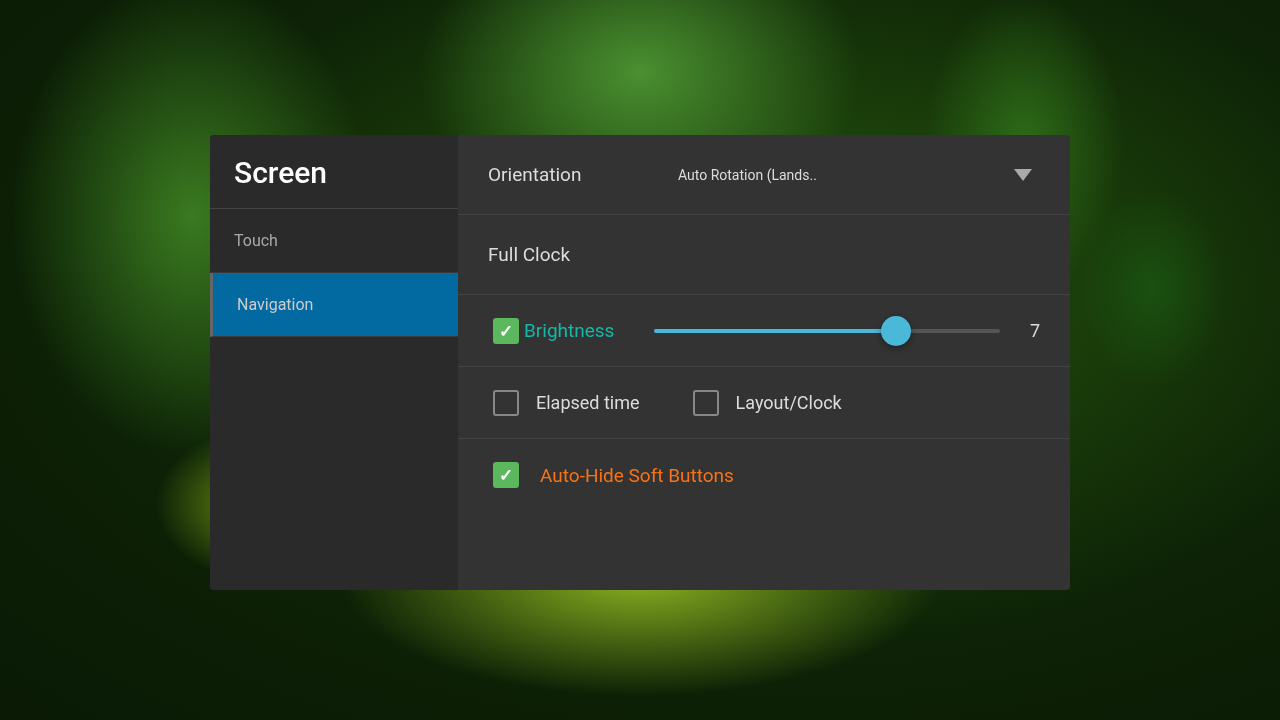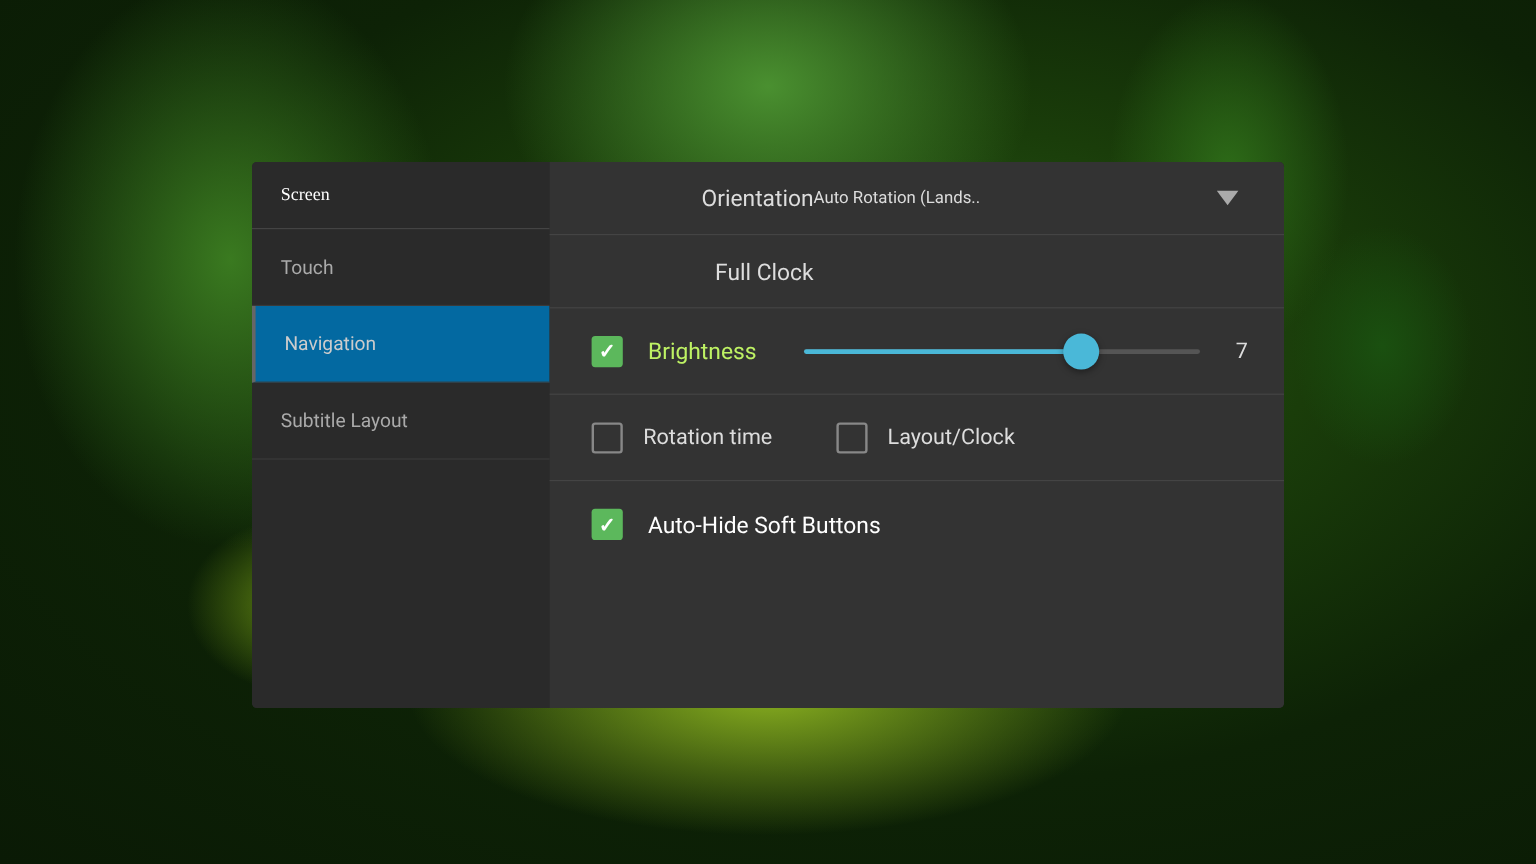--- a/index.html
+++ b/index.html
@@ -53,24 +53,23 @@
       width: 248px;
       background: #2a2a2a;
       flex-shrink: 0;
       display: flex;
       flex-direction: column;
     }
 
     .sidebar-header {
       padding: 20px 24px 18px;
       color: #ffffff;
-      font-size: 15px;
+      font-size: 30px;
       font-weight: 500;
       border-bottom: 1px solid #444;
-      font-family: Liberation Serif, serif;
     }
 
     .sidebar-item {
       padding: 22px 24px;
       color: #aaaaaa;
       font-size: 16px;
       cursor: pointer;
       border-bottom: 1px solid #3a3a3a;
       transition: background 0.15s;
     }
@@ -88,23 +87,22 @@
       padding: 0;
       display: flex;
       flex-direction: column;
     }
 
     
     .setting-row {
       display: flex;
       align-items: center;
       padding: 0 30px;
-      height: 61px;
+      height: 80px;
       border-bottom: 1px solid #444;
-      text-align: right;
     }
 
     .setting-label {
       color: #dddddd;
       font-size: 19px;
       width: 190px;
       flex-shrink: 0;
     }
 
     .setting-value {
@@ -164,23 +162,23 @@
     .checkbox-unchecked {
       width: 26px;
       height: 26px;
       background: transparent;
       border: 2px solid #888;
       border-radius: 3px;
       cursor: pointer;
     }
 
     .brightness-label {
-      color: #bef264;
+      color: #14b8a6;
       font-size: 19px;
-      margin-left: 16px;
+      margin-left: 0;
       width: 130px;
       flex-shrink: 0;
     }
 
     .slider-container {
       flex: 1;
       display: flex;
       align-items: center;
       gap: 16px;
     }
@@ -243,43 +241,40 @@
 
     
     .autohide-row {
       display: flex;
       align-items: center;
       padding: 0 30px;
       height: 72px;
     }
 
     .autohide-label {
-      color: #ffffff;
+      color: #f97316;
       font-size: 19px;
       margin-left: 16px;
     }
   </style>
 </head>
 <body>
 
 <div class="background"></div>
 <div class="bg-trees"></div>
 
 <div class="dialog-container">
 
   <div class="sidebar">
     <div class="sidebar-header">Screen</div>
     <div class="sidebar-item">
       <span>Touch</span>
     </div>
     <div class="sidebar-item active">
       <span>Navigation</span>
-    </div>
-    <div class="sidebar-item">
-      <span>Subtitle Layout</span>
     </div>
   </div>
 
   <div class="content">
 
     <div class="setting-row">
       <span class="setting-label">Orientation</span>
       <div class="setting-value">
         <span>Auto Rotation (Lands..</span>
         <div class="dropdown-arrow"></div>
@@ -302,21 +297,21 @@
         </div>
         <span class="slider-value">7</span>
       </div>
     </div>
 
     <div class="options-row">
       <div class="option-item">
         <div class="checkbox-container">
           <div class="checkbox-unchecked"></div>
         </div>
-        <span class="option-label">Rotation time</span>
+        <span class="option-label">Elapsed time</span>
       </div>
       <div class="option-item">
         <div class="checkbox-container">
           <div class="checkbox-unchecked"></div>
         </div>
         <span class="option-label">Layout/Clock</span>
       </div>
     </div>
 
     <div class="autohide-row">

